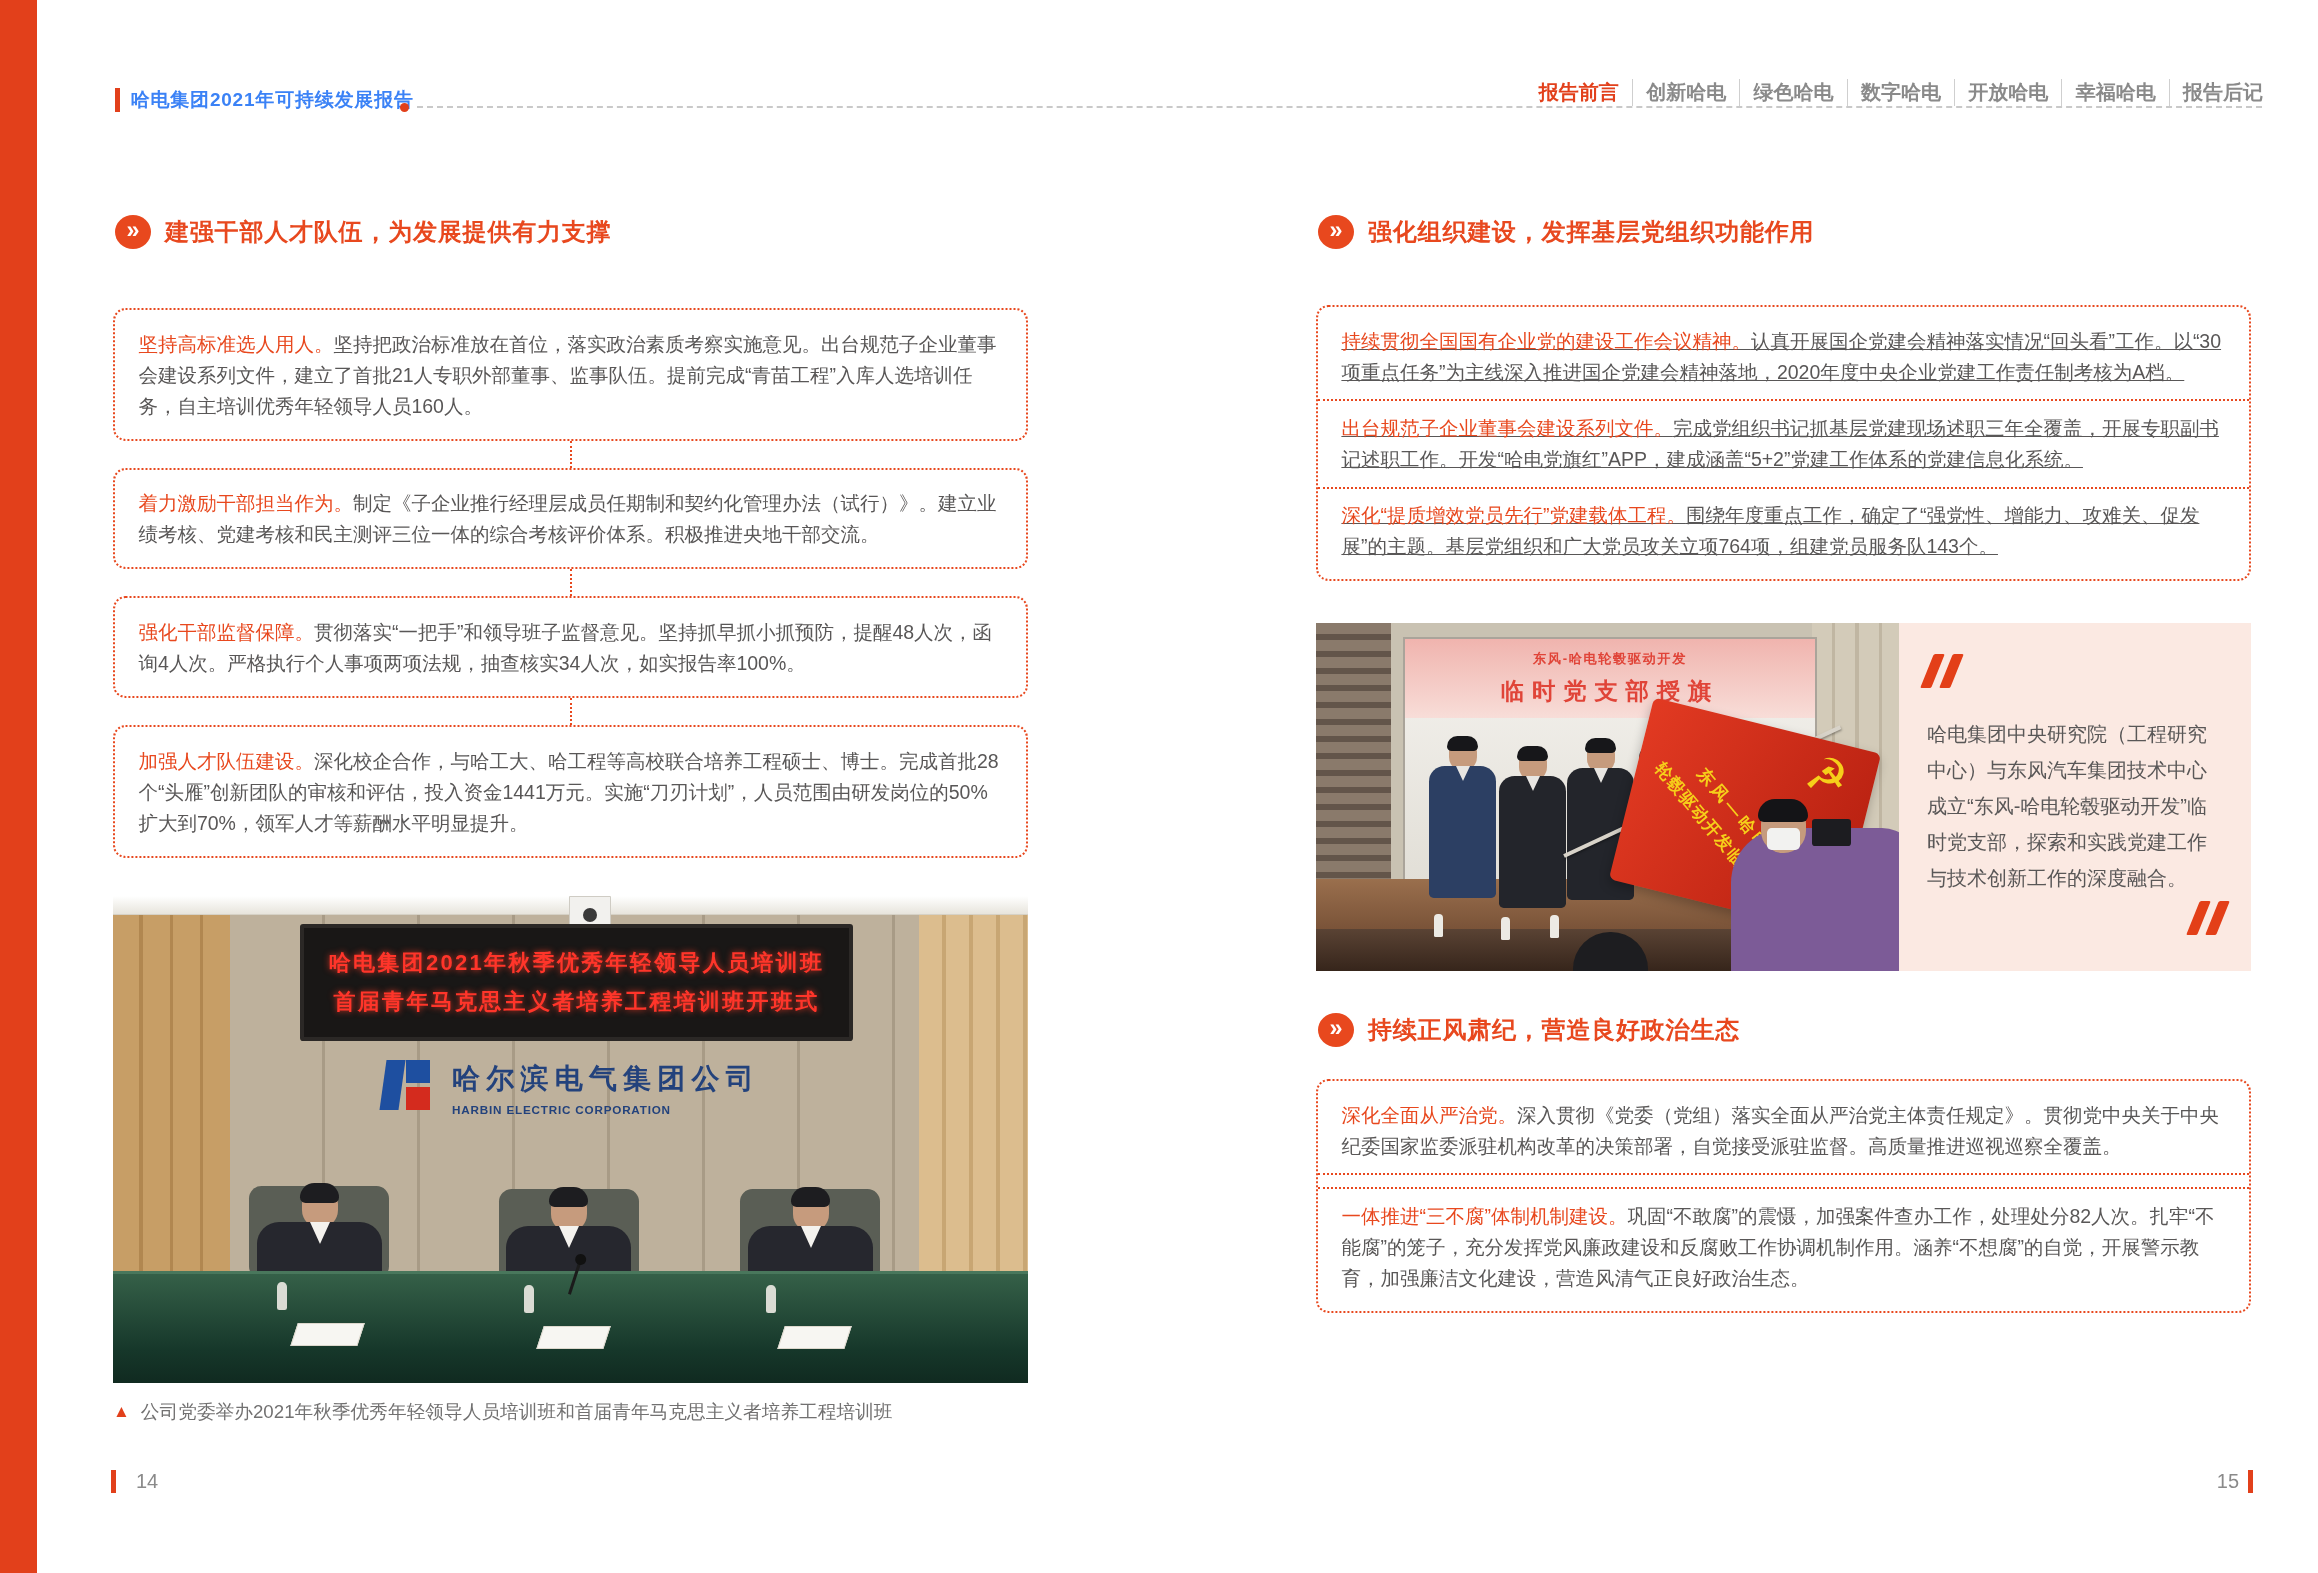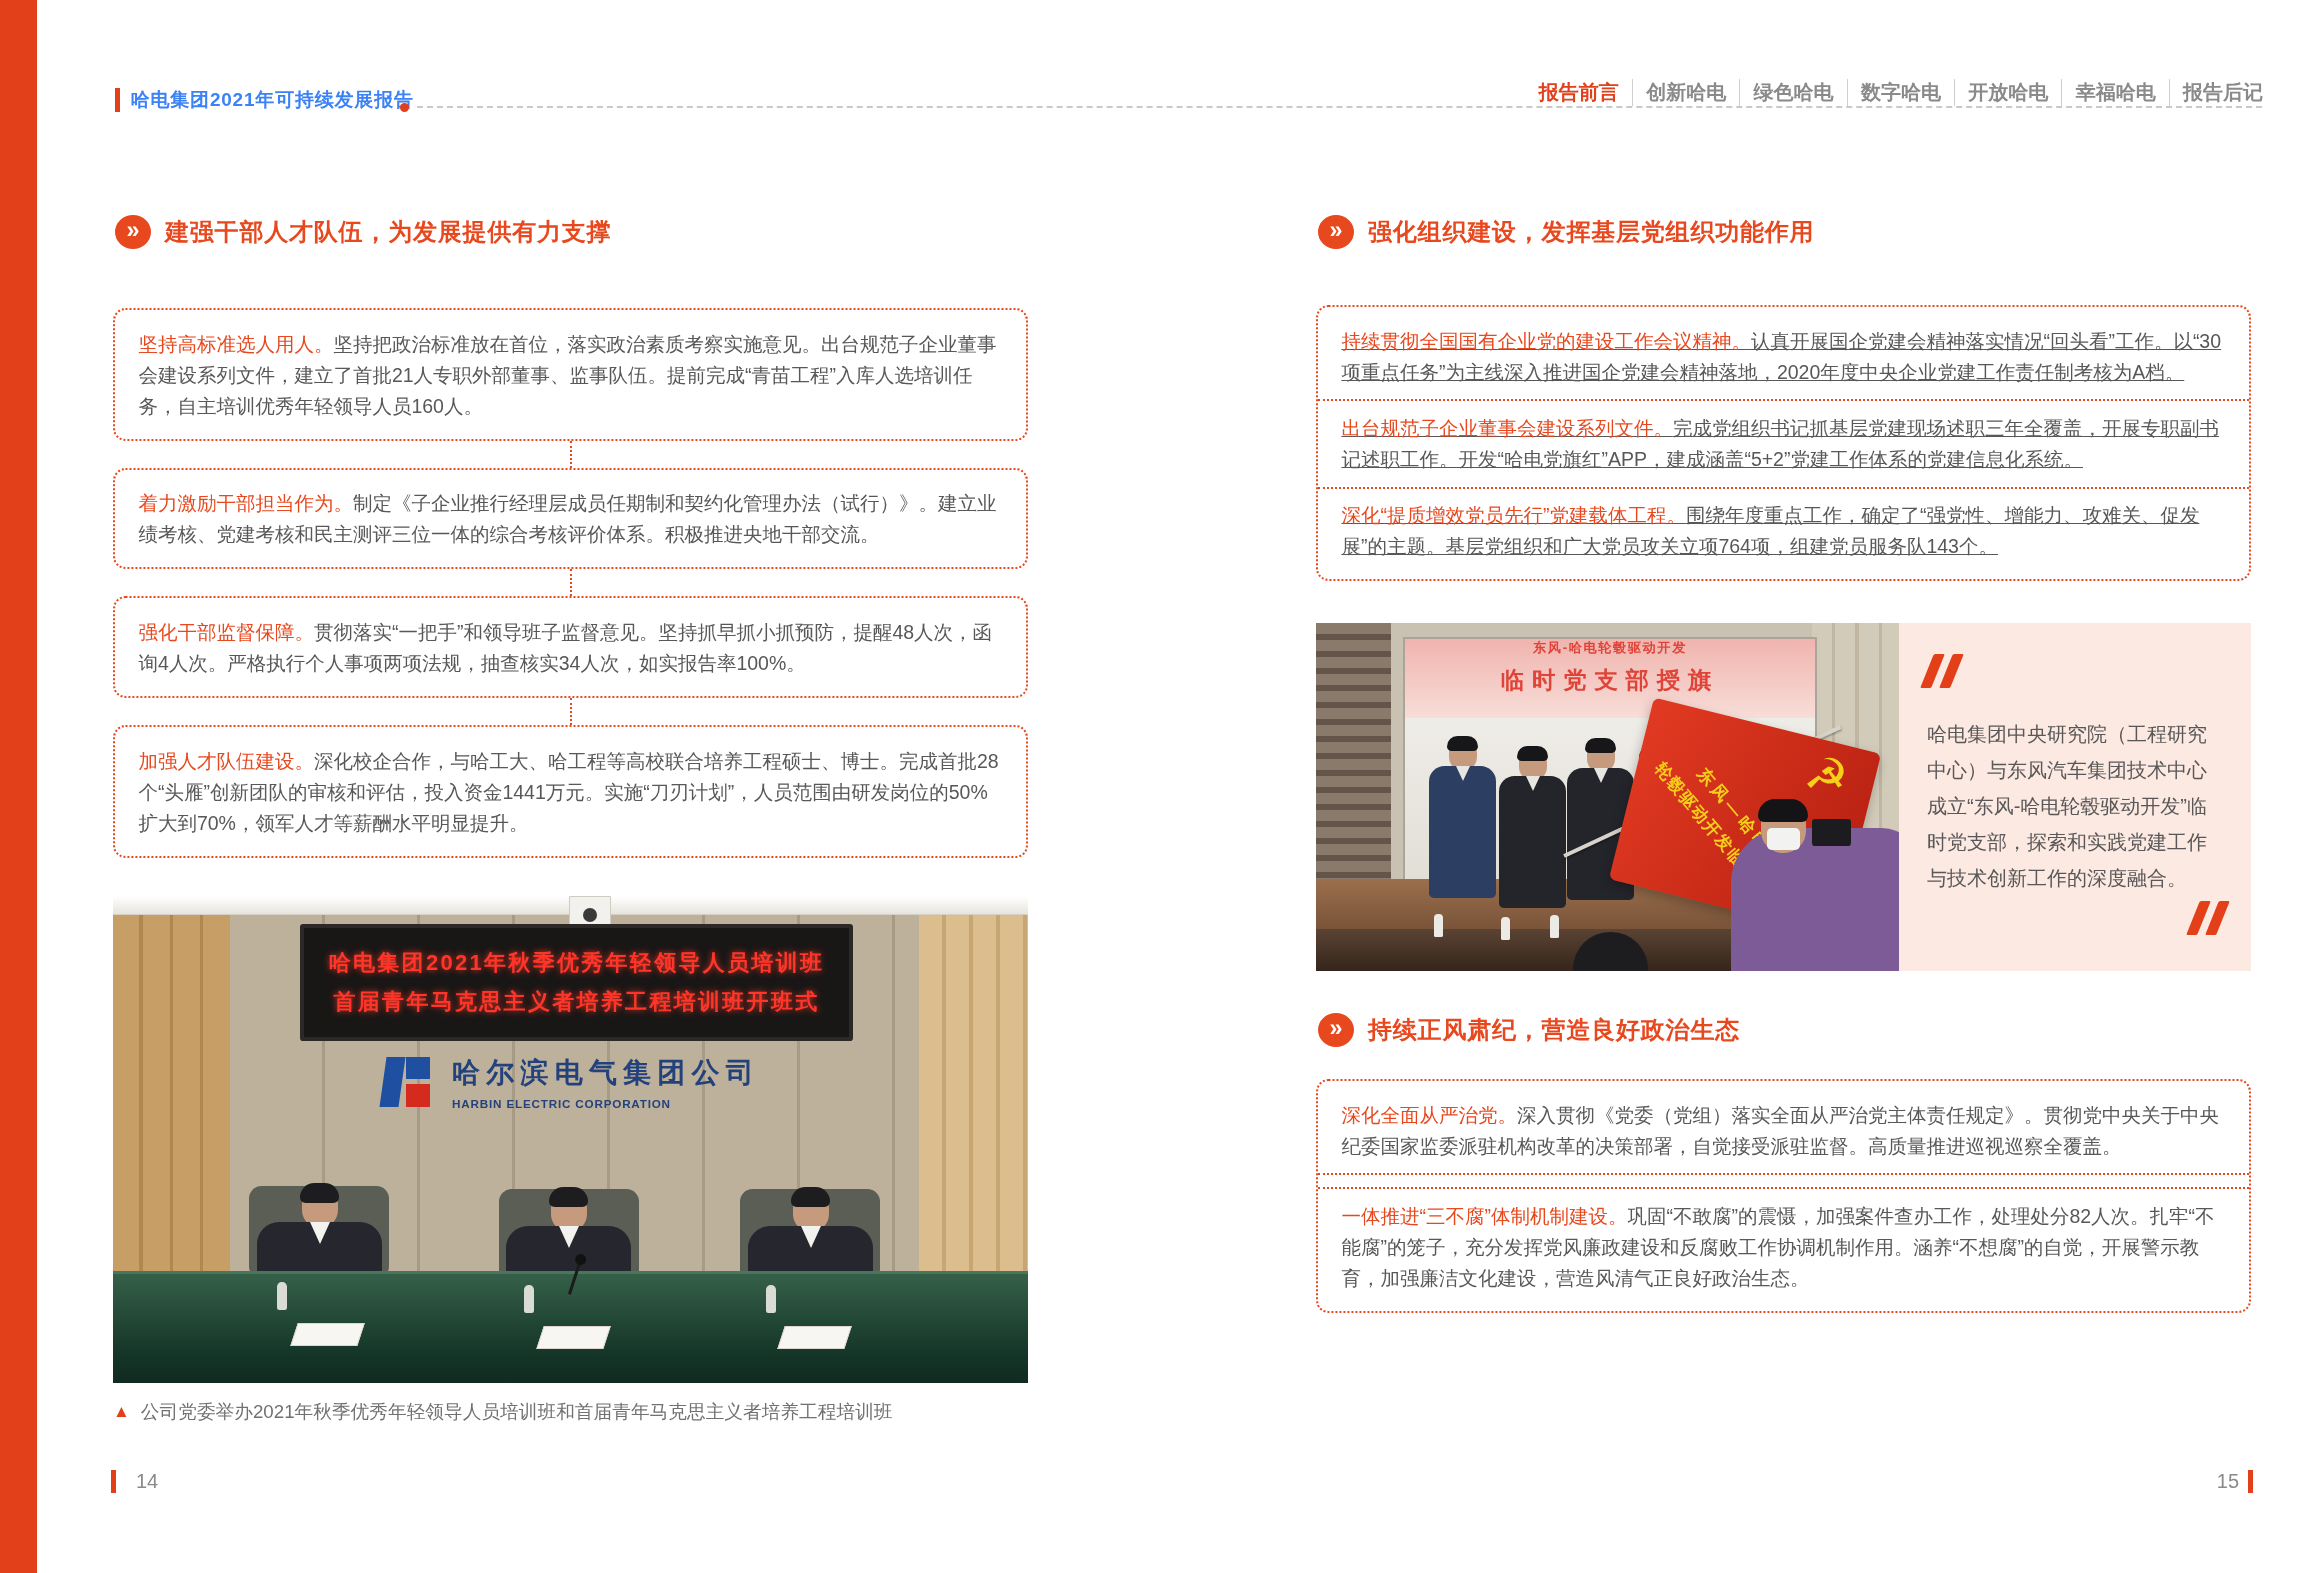--- a/index.html
+++ b/index.html
@@ -59,21 +59,21 @@
   .pl-wood-l { position:absolute; left:0; top:0; width:117px; height:100%;
                background:repeating-linear-gradient(90deg,#c79e66 0 26.5px,#b18750 26.5px 30px); }
   .pl-wood-r { position:absolute; right:0; top:0; width:109px; height:100%;
                background:repeating-linear-gradient(90deg,#dcbd8e 0 23.4px,#c8a673 23.4px 27px); }
   .pl-ceiling { position:absolute; left:0; top:0; right:0; height:18.7px; background:linear-gradient(#ffffff,#e7e4dc); border-bottom:1.6px solid #d5d1c6; }
   .pl-proj { position:absolute; left:456px; top:0; width:42px; height:36px; background:#f2f1ee; border:1.6px solid #cfccc4; border-radius:0 0 7.8px 7.8px; }
   .pl-proj::after { content:""; position:absolute; left:12.5px; top:11px; width:14px; height:14px; border-radius:50%; background:#3a3a3a; }
   .pl-led { position:absolute; left:187px; top:28px; width:553px; height:117px; background:#191716; border:4.7px solid #2b2826; border-radius:3.1px;
             display:flex; flex-direction:column; align-items:center; justify-content:center; gap:9.3px; }
   .pl-led div { color:#ff352a; font-size:22px; font-weight:bold; letter-spacing:2.3px; white-space:nowrap; text-shadow:0 0 6.2px rgba(255,60,40,.85); }
-  .pl-logo { position:absolute; left:0; right:0; top:158px; display:flex; justify-content:center; align-items:center; gap:21px; }
+  .pl-logo { position:absolute; left:0; right:0; top:164px; display:flex; justify-content:center; gap:21px; }
   .pl-mark { position:relative; width:50px; height:50px; }
   .pl-mark .m1 { position:absolute; left:1.6px; top:0; width:18.7px; height:50px; background:#1e4fa0; transform:skewX(-8deg); }
   .pl-mark .m2 { position:absolute; right:1.6px; top:0; width:23.4px; height:22.6px; background:#1e4fa0; }
   .pl-mark .m3 { position:absolute; right:1.6px; bottom:0; width:23.4px; height:22.6px; background:#d42b1e; }
   .pl-logo-text { display:flex; flex-direction:column; }
   .pl-logo-cn { font-size:28px; font-weight:bold; color:#23427c; letter-spacing:6.2px; }
   .pl-logo-en { font-size:11.7px; font-weight:bold; color:#23427c; letter-spacing:0.8px; margin-top:4.7px; }
   .pl-chair { position:absolute; width:140px; height:93px; background:#5a5e55; border-radius:12.5px; }
   .pl-person { position:absolute; width:125px; }
   .pl-person .ph { width:36px; height:42px; background:#c69b7d; border-radius:18px; margin:0 auto; position:relative; }
@@ -89,21 +89,21 @@
   .pl-mic::after { content:""; position:absolute; top:-9.3px; left:-3.9px; width:11px; height:11px; border-radius:50%; background:#111; }
 
   
   .photo-right { position:absolute; left:1316px; top:623px; width:583px; height:348px; overflow:hidden; background:#c9c2b2; }
   .pr-blinds { position:absolute; left:0; top:0; width:75px; height:100%;
                background:repeating-linear-gradient(#8a7a6b 0 11px,#63554a 11px 17px); }
   .pr-wall-r { position:absolute; right:0; top:0; width:87px; height:100%;
                background:repeating-linear-gradient(90deg,#d3cbb9 0 20px,#c0b6a2 20px 23.4px); }
   .pr-screen { position:absolute; left:87px; top:14px; width:414px; height:245px; border:2.3px solid #aaa49a;
                background:linear-gradient(#f5f3ef,#e2dfd7); }
-  .pr-band { height:79px; background:linear-gradient(#f0b4ae,#f8ddd8); display:flex; flex-direction:column; align-items:center; justify-content:flex-start; gap:7px; }
+  .pr-band { height:79px; background:linear-gradient(#f0b4ae,#f8ddd8); display:flex; flex-direction:column; align-items:center; justify-content:center; gap:7px; }
   .pr-line1 { font-size:13.2px; font-weight:bold; color:#e04438; letter-spacing:1.6px; }
   .pr-line2 { font-size:23.4px; font-weight:bold; color:#e04438; letter-spacing:7.8px; }
   .pr-floor { position:absolute; left:0; right:0; bottom:0; height:92px; background:linear-gradient(#9a6f4d,#5f3c27); }
   .pr-person { position:absolute; width:67px; }
   .pr-person .ph { width:28px; height:33px; background:#c69b7d; border-radius:14px; margin:0 auto; position:relative; }
   .pr-person .ph::before { content:""; position:absolute; top:-2.3px; left:-1.6px; right:-1.6px; height:15.6px; background:#17171a; border-radius:14px 14px 6.2px 6.2px; }
   .pr-person .pb { margin-top:-4.7px; height:132px; background:#23252b; border-radius:15.6px 15.6px 4.7px 4.7px; position:relative; }
   .pr-person .pb::before { content:""; position:absolute; left:50%; top:0; transform:translateX(-50%);
                            border-left:7px solid transparent; border-right:7px solid transparent; border-top:15.6px solid #e8e6e2; }
   .pr-person.blue .pb { background:#2c3f63; }

